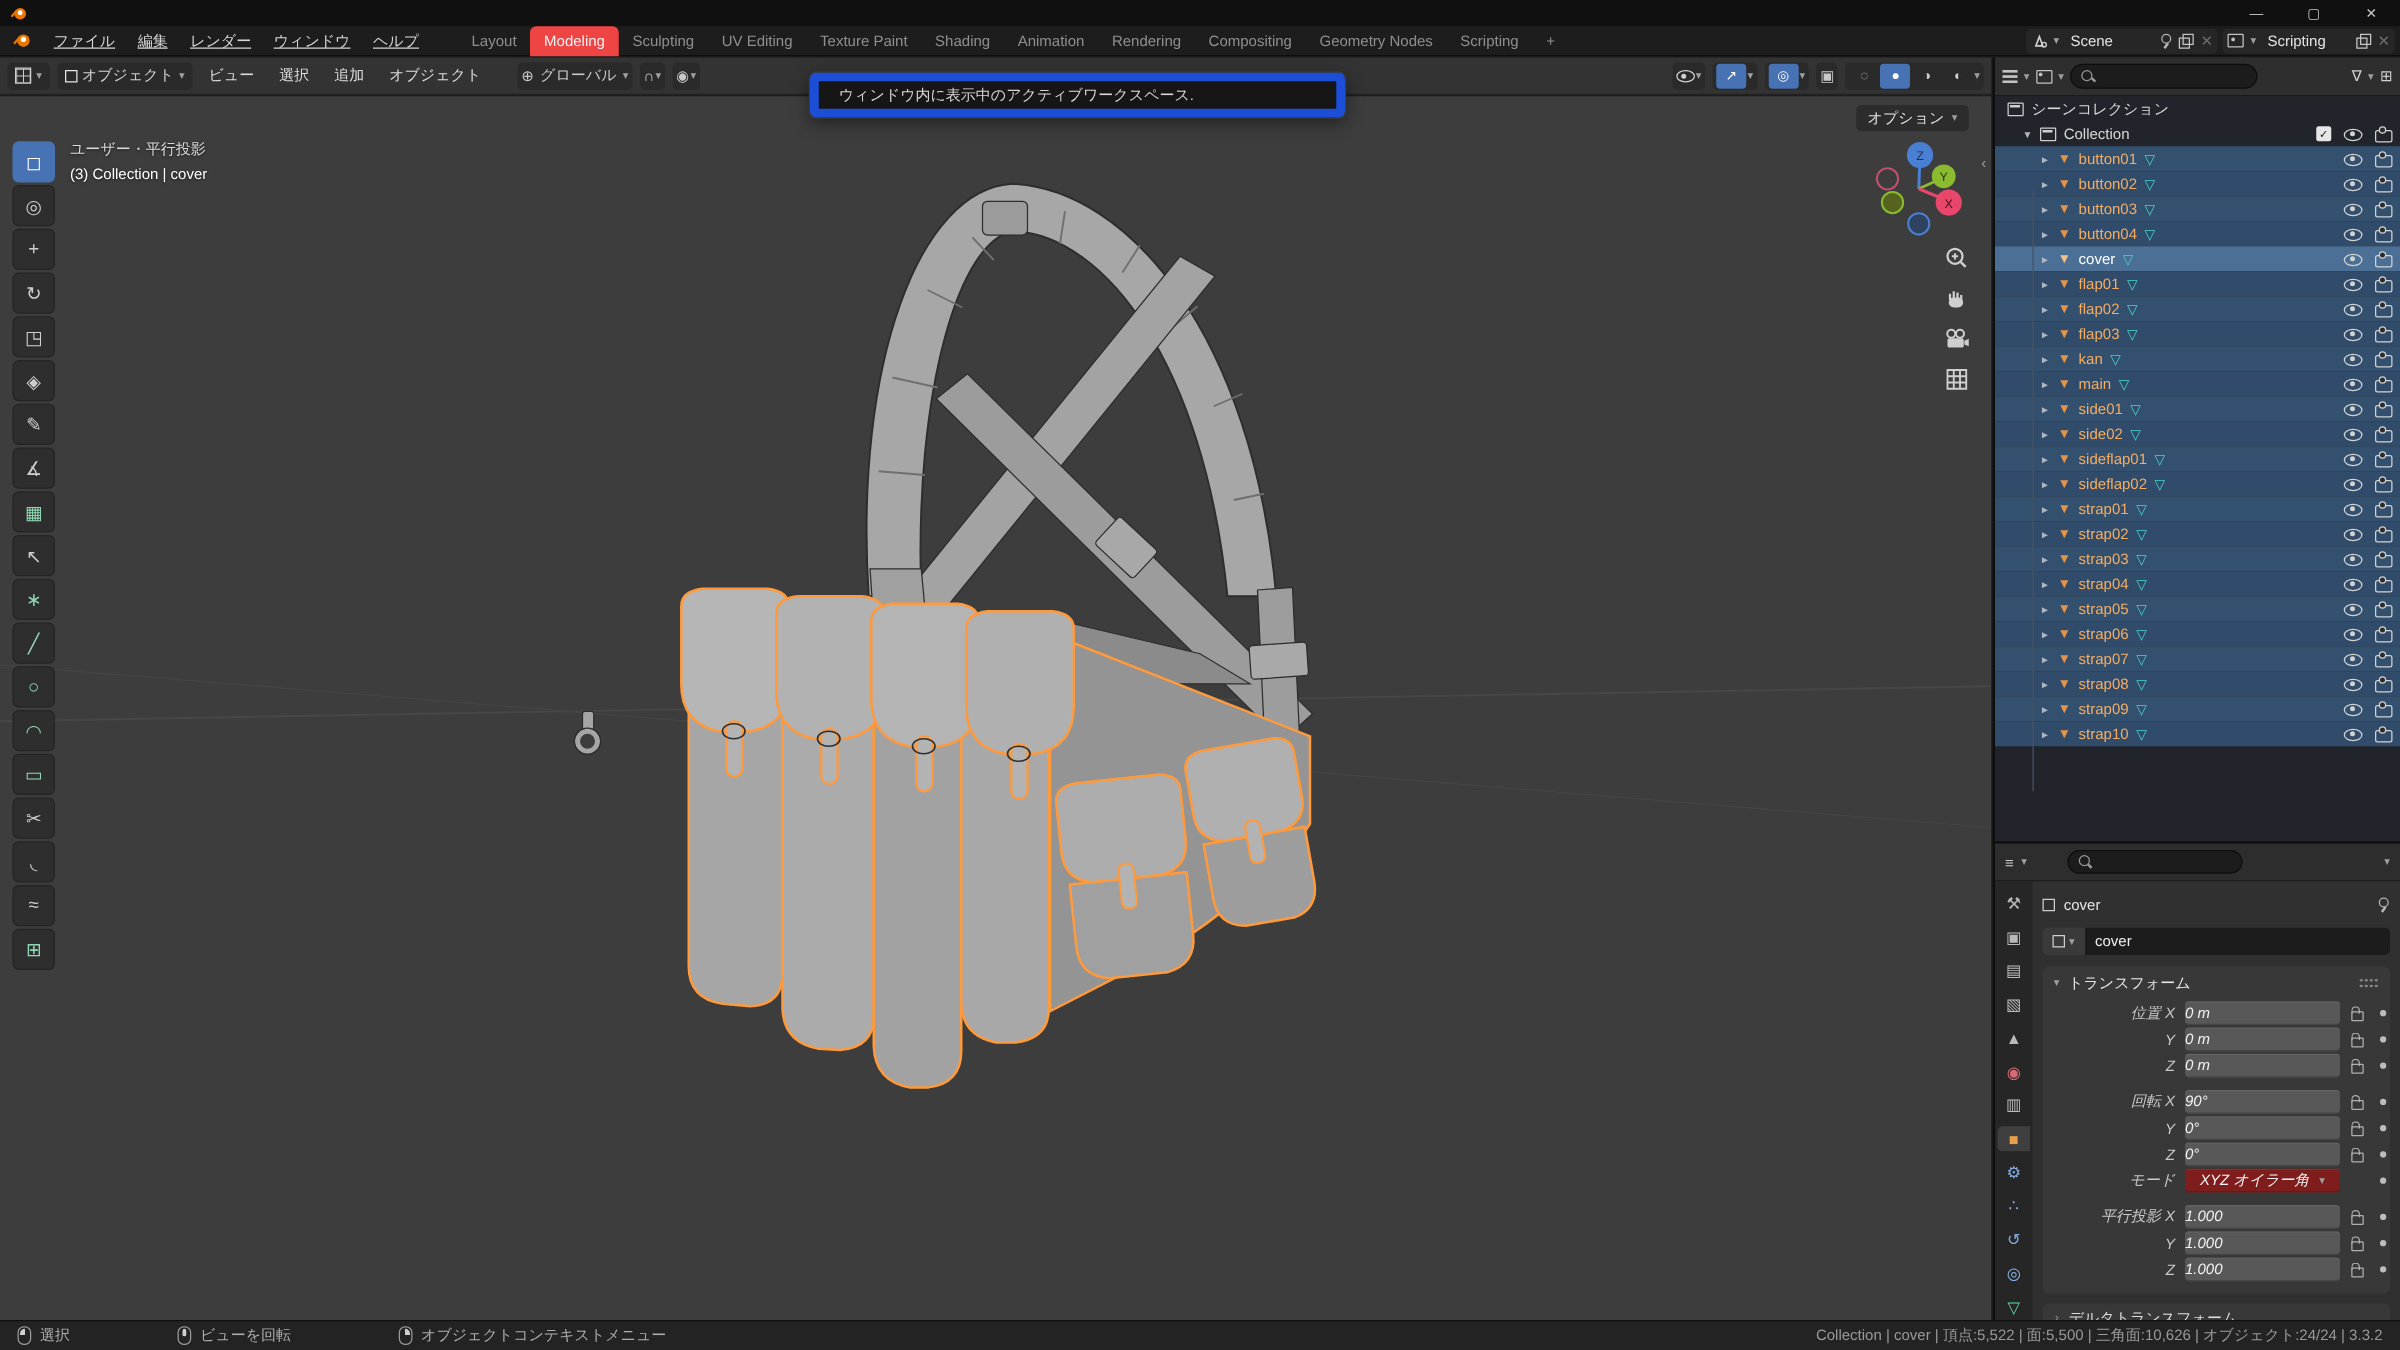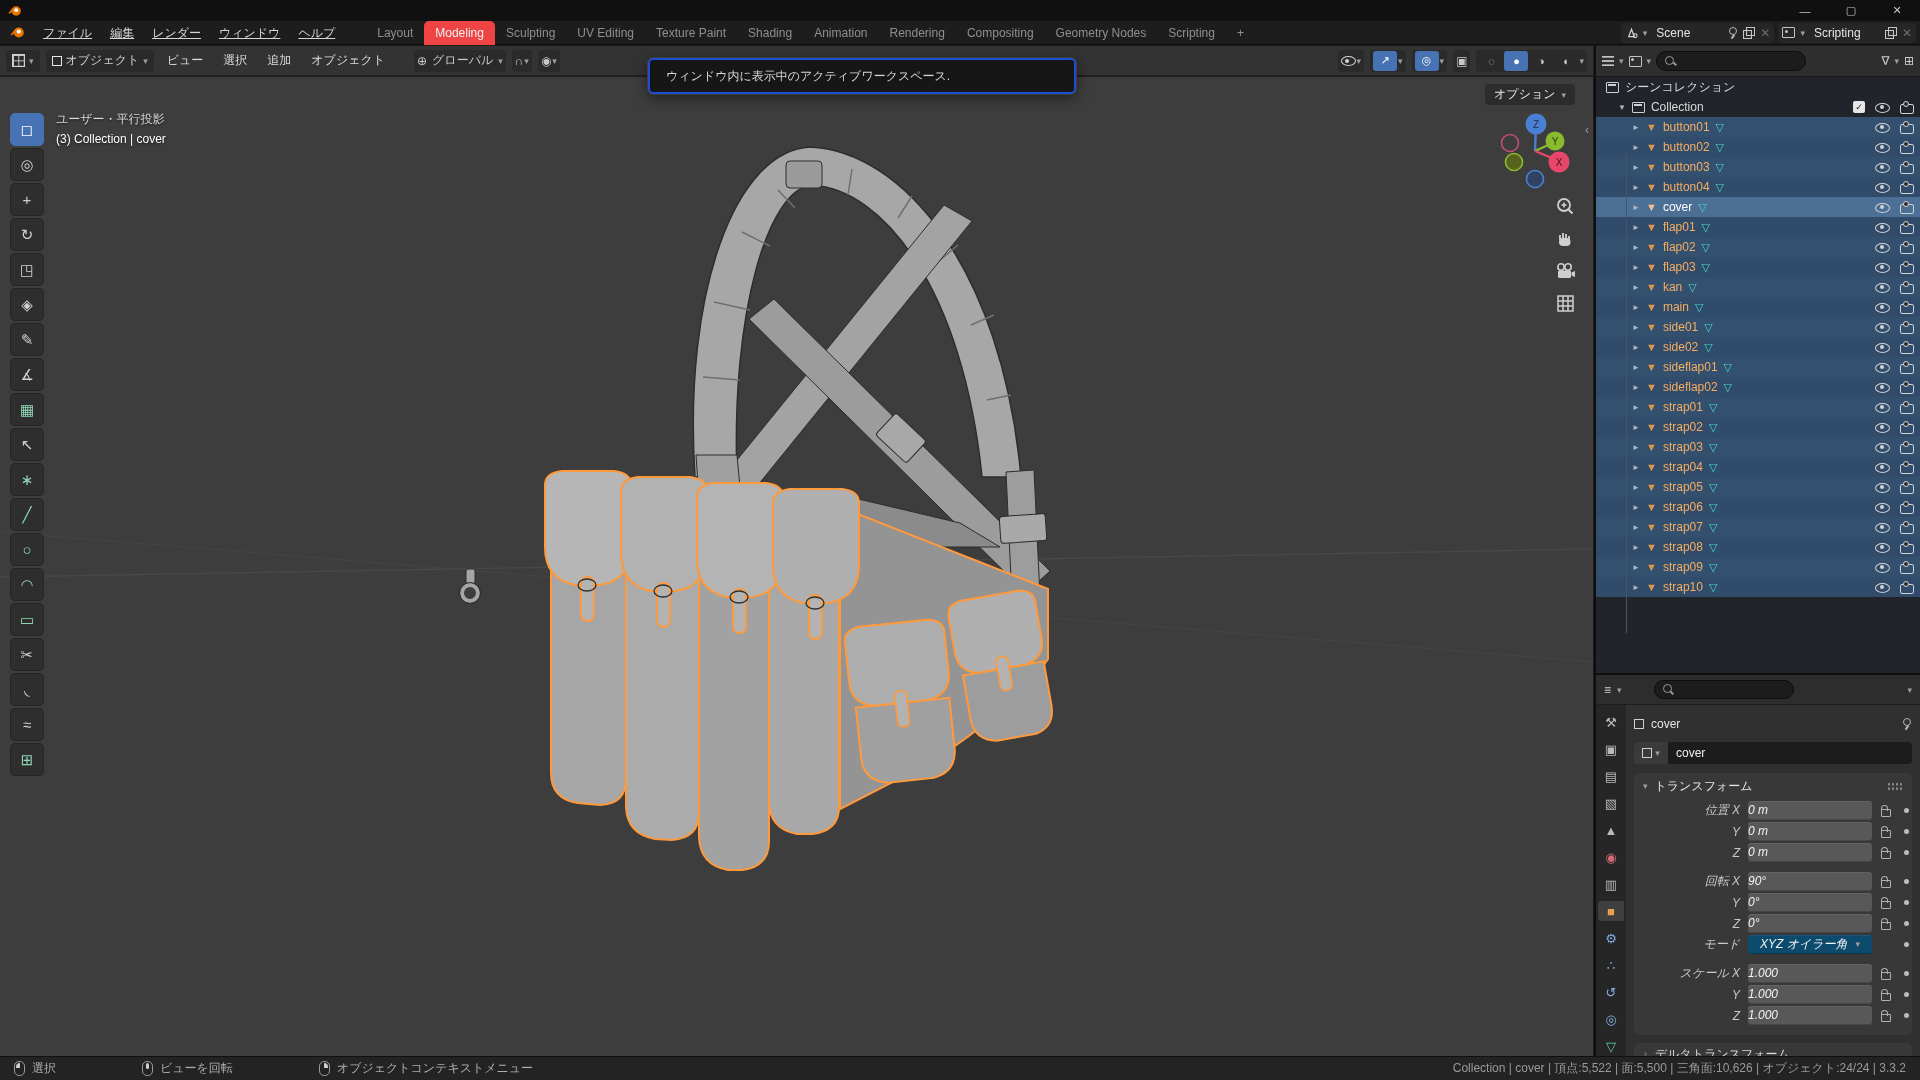--- a/index.html
+++ b/index.html
@@ -57,21 +57,21 @@
   
   .vh { position:absolute; left:0; top:46px; width:1593px; height:30px; background:#333333; border-bottom:1px solid #232323; display:flex; align-items:center; gap:6px; padding:0 6px; }
   .vh .btn { display:flex; align-items:center; gap:4px; background:#2a2a2a; border-radius:4px; height:22px; padding:0 6px; }
   .vh .menu { color:#dcdcdc; padding:0 7px; }
   .vh .pillgroup { display:flex; align-items:center; gap:1px; background:#2a2a2a; border-radius:4px; height:22px; padding:0 3px; color:#c9c9c9; }
   .vh .seg { display:flex; align-items:center; justify-content:center; width:24px; height:20px; border-radius:3px; font-size:11px; color:#cdcdcd; }
   .vh .seg.on { background:#4772b3; color:#fff; }
   .vh-right { margin-left:auto; display:flex; align-items:center; gap:6px; }
 
   
-  .tooltip { position:absolute; left:648px; top:58px; width:428px; height:36px; background:#161616; border:2px solid #1d4ed8; outline:1px solid #3d3d3d; border-radius:5px; display:flex; align-items:center; padding:0 16px; color:#d8d8d8; z-index:50; box-shadow:0 4px 14px rgba(0,0,0,.5); }
+  .tooltip { position:absolute; left:648px; top:58px; width:428px; height:36px; background:#161616; border:7px solid #1d4ed8; outline:1px solid #3d3d3d; border-radius:5px; display:flex; align-items:center; padding:0 16px; color:#d8d8d8; z-index:50; box-shadow:0 4px 14px rgba(0,0,0,.5); }
 
   
   .viewport { position:absolute; left:0; top:77px; width:1593px; height:979px; background:#3d3d3d; overflow:hidden; }
   .vp-label { position:absolute; left:56px; top:34px; color:#d9d9d9; text-shadow:0 1px 2px rgba(0,0,0,.6); }
   .vp-label .l2 { color:#ffffff; margin-top:4px; }
   .options-pill { position:absolute; right:18px; top:7px; background:#2c2c2c; border-radius:4px; height:21px; display:flex; align-items:center; gap:6px; padding:0 9px; color:#e0e0e0; }
 
   
   .tools { position:absolute; left:10px; top:36px; width:34px; display:flex; flex-direction:column; gap:2px; }
   .tool { width:34px; height:33px; background:#2e2e2e; border:1px solid #242424; border-radius:5px; display:flex; align-items:center; justify-content:center; color:#cfcfcf; font-size:15px; }
@@ -123,21 +123,21 @@
   .pr-crumb .pin { margin-left:auto; }
   .pr-name { display:flex; height:22px; margin-top:7px; border-radius:4px; overflow:hidden; }
   .pr-name .icbtn { width:34px; background:#3a3a3a; display:flex; align-items:center; justify-content:center; gap:3px; }
   .pr-name .nfield { flex:1; background:#1c1c1c; color:#eeeeee; display:flex; align-items:center; padding:0 8px; }
   .panel { background:#383838; border-radius:5px; margin-top:9px; padding-bottom:10px; }
   .panel-h { height:26px; display:flex; align-items:center; gap:7px; padding:0 9px; color:#e6e6e6; }
   .panel-h .grip { margin-left:auto; width:16px; height:9px; background:radial-gradient(circle,#8a8a8a 1px,transparent 1.2px); background-size:4px 4.5px; }
   .trow { display:grid; grid-template-columns:96px 124px 16px 10px; gap:0 8px; align-items:center; height:19px; margin:2px 8px 0 10px;font-style:italic; }
   .trow .tl { text-align:right; color:#c9c9c9; white-space:nowrap; }
   .trow .tf { background:#585858; border-radius:3px; height:19px; line-height:19px; text-align:left; color:#f2f2f2; box-shadow:inset 0 1px 0 rgba(255,255,255,.07), inset 0 -1px 0 rgba(0,0,0,.2); }
-  .trow .tf.drop { background:#0c4a6e; display:flex; align-items:center; justify-content:center; gap:8px; }
+  .trow .tf.drop { background:#7f1d1d; display:flex; align-items:center; justify-content:center; gap:8px; }
   .gap { height:8px; }
   .deltapanel { background:#383838; border-radius:5px; margin-top:8px; height:22px; display:flex; align-items:center; gap:8px; padding:0 10px; color:#dedede; }
 
   
   .statusbar { position:absolute; left:0; top:1056px; width:1920px; height:24px; background:#232323; border-top:1px solid #101010; display:flex; align-items:center; padding:0 14px; color:#adadad; }
   .hint { display:flex; align-items:center; gap:7px; margin-right:86px; }
   .mouse { position:relative; width:11px; height:15px; border:1.3px solid #9a9a9a; border-radius:5px; display:inline-block; }
   .mouse::after { content:""; position:absolute; background:#cfcfcf; }
   .mouse[data-icon="mouse-left"]::after { left:0.5px; top:0.5px; width:4px; height:5px; border-radius:4px 0 0 0; }
   .mouse[data-icon="mouse-middle"]::after { left:3.4px; top:1px; width:2.4px; height:5.5px; border-radius:2px; }
@@ -919,21 +919,21 @@
           <span class="tf drop">
               <span>XYZ オイラー角</span>
               <span class="chev">▾</span>
             </span>
           <span></span>
           <span class="i-dot"></span>
         </div>
         <div class="gap"></div>
 
           <div class="trow">
-            <span class="tl">スケール X</span>
+            <span class="tl">平行投影 X</span>
             <span class="tf">1.000</span>
             <span class="i-lock"></span>
             <span class="i-dot"></span>
           </div>
 
           <div class="trow">
             <span class="tl">Y</span>
             <span class="tf">1.000</span>
             <span class="i-lock"></span>
             <span class="i-dot"></span>

